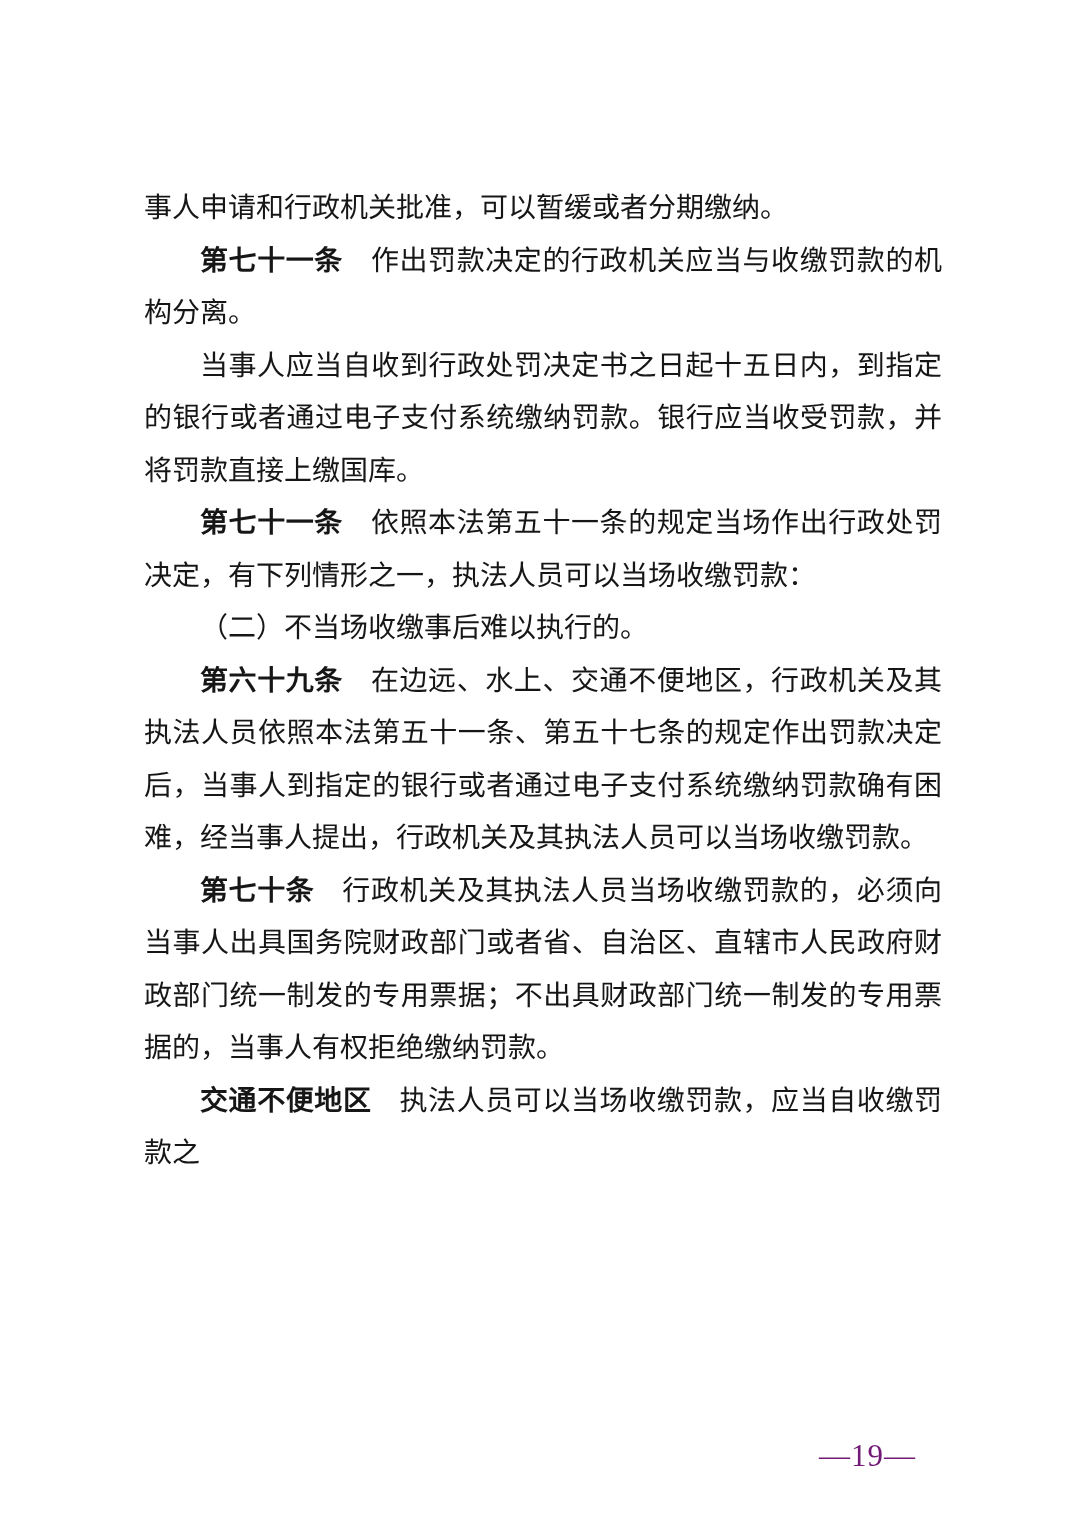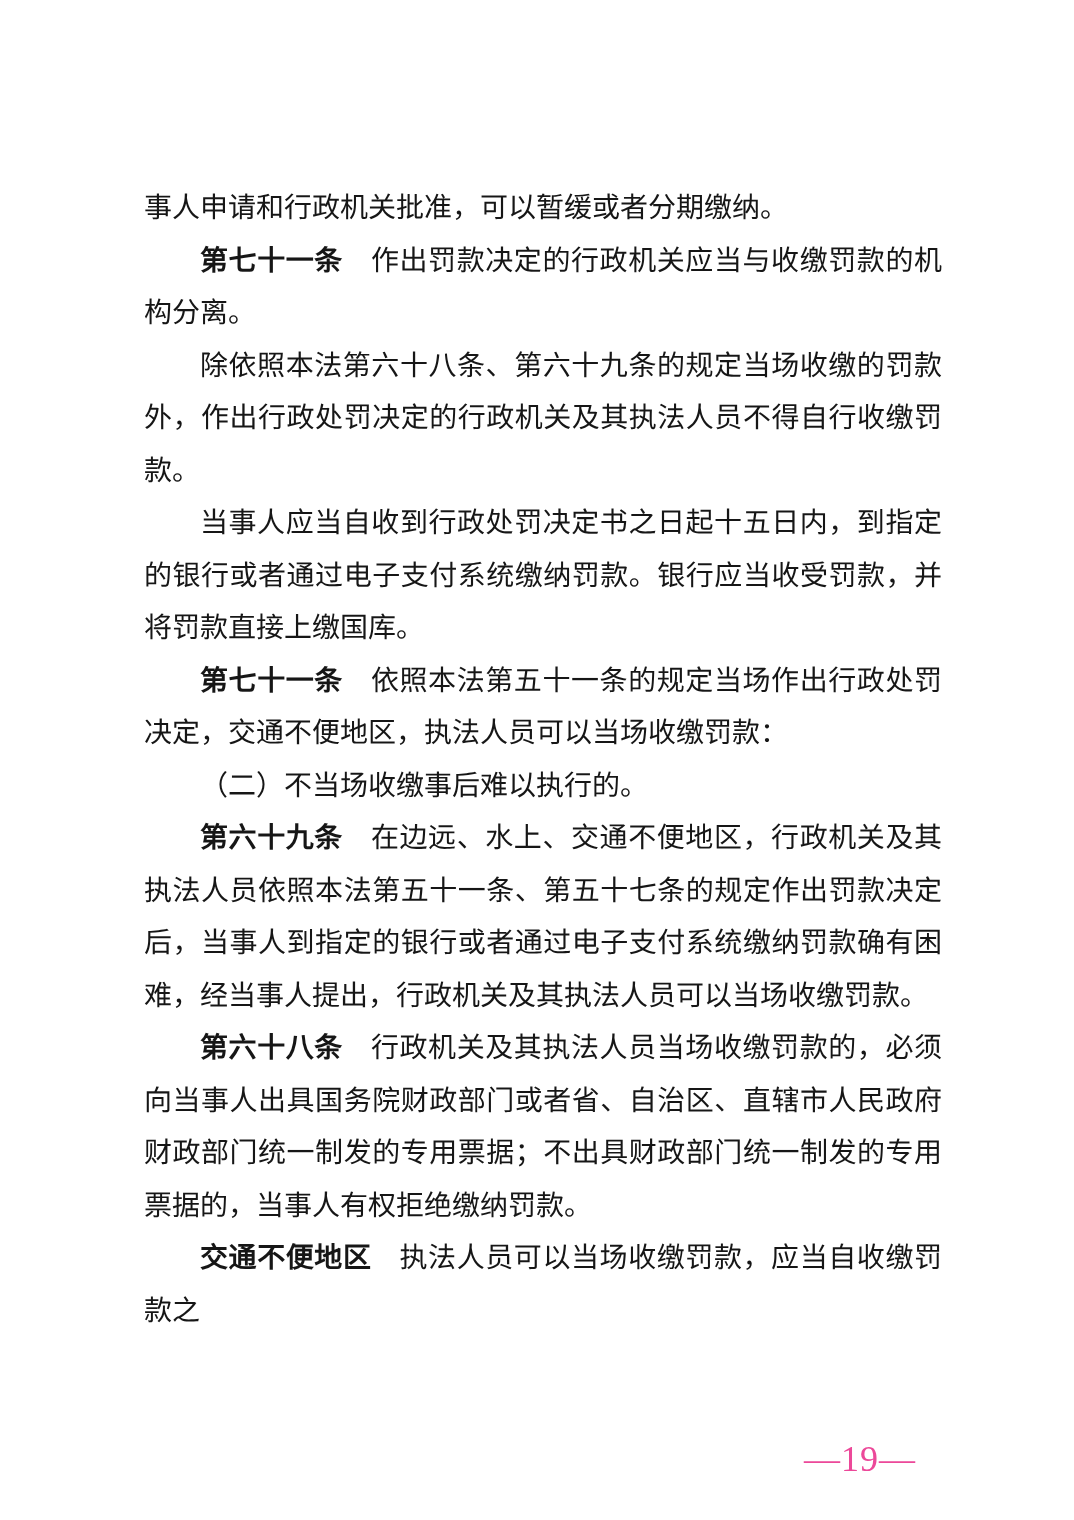--- a/index.html
+++ b/index.html
@@ -42,34 +42,33 @@
     margin-right: 1em;
   }
   .head:empty {
     margin-right: 0;
     display: none;
   }
   .footer {
     position: absolute;
     top: 1438px;
     right: 158px;
-    font-size: 36px;
+    font-size: 31px;
     letter-spacing: 1px;
-    color: #ec4899;
+    color: #701a75;
   }
 </style>
 </head>
 <body>
 
 <div class="page">
   <main class="content">
     <p class="para continuation"><span class="body-text">事人申请和行政机关批准，可以暂缓或者分期缴纳。</span></p>
     <p class="para"><span class="head">第七十一条</span><span class="body-text">作出罚款决定的行政机关应当与收缴罚款的机构分离。</span></p>
-    <p class="para"><span class="body-text">除依照本法第六十八条、第六十九条的规定当场收缴的罚款外，作出行政处罚决定的行政机关及其执法人员不得自行收缴罚款。</span></p>
     <p class="para"><span class="body-text">当事人应当自收到行政处罚决定书之日起十五日内，到指定的银行或者通过电子支付系统缴纳罚款。银行应当收受罚款，并将罚款直接上缴国库。</span></p>
-    <p class="para"><span class="head">第七十一条</span><span class="body-text">依照本法第五十一条的规定当场作出行政处罚决定，交通不便地区，执法人员可以当场收缴罚款：</span></p>
+    <p class="para"><span class="head">第七十一条</span><span class="body-text">依照本法第五十一条的规定当场作出行政处罚决定，有下列情形之一，执法人员可以当场收缴罚款：</span></p>
     <p class="para"><span class="body-text">（二）不当场收缴事后难以执行的。</span></p>
     <p class="para"><span class="head">第六十九条</span><span class="body-text">在边远、水上、交通不便地区，行政机关及其执法人员依照本法第五十一条、第五十七条的规定作出罚款决定后，当事人到指定的银行或者通过电子支付系统缴纳罚款确有困难，经当事人提出，行政机关及其执法人员可以当场收缴罚款。</span></p>
-    <p class="para"><span class="head">第六十八条</span><span class="body-text">行政机关及其执法人员当场收缴罚款的，必须向当事人出具国务院财政部门或者省、自治区、直辖市人民政府财政部门统一制发的专用票据；不出具财政部门统一制发的专用票据的，当事人有权拒绝缴纳罚款。</span></p>
+    <p class="para"><span class="head">第七十条</span><span class="body-text">行政机关及其执法人员当场收缴罚款的，必须向当事人出具国务院财政部门或者省、自治区、直辖市人民政府财政部门统一制发的专用票据；不出具财政部门统一制发的专用票据的，当事人有权拒绝缴纳罚款。</span></p>
     <p class="para"><span class="head">交通不便地区</span><span class="body-text">执法人员可以当场收缴罚款，应当自收缴罚款之</span></p>
   </main>
   <div class="footer">—19—</div>
 </div>
 
 </body></html>

